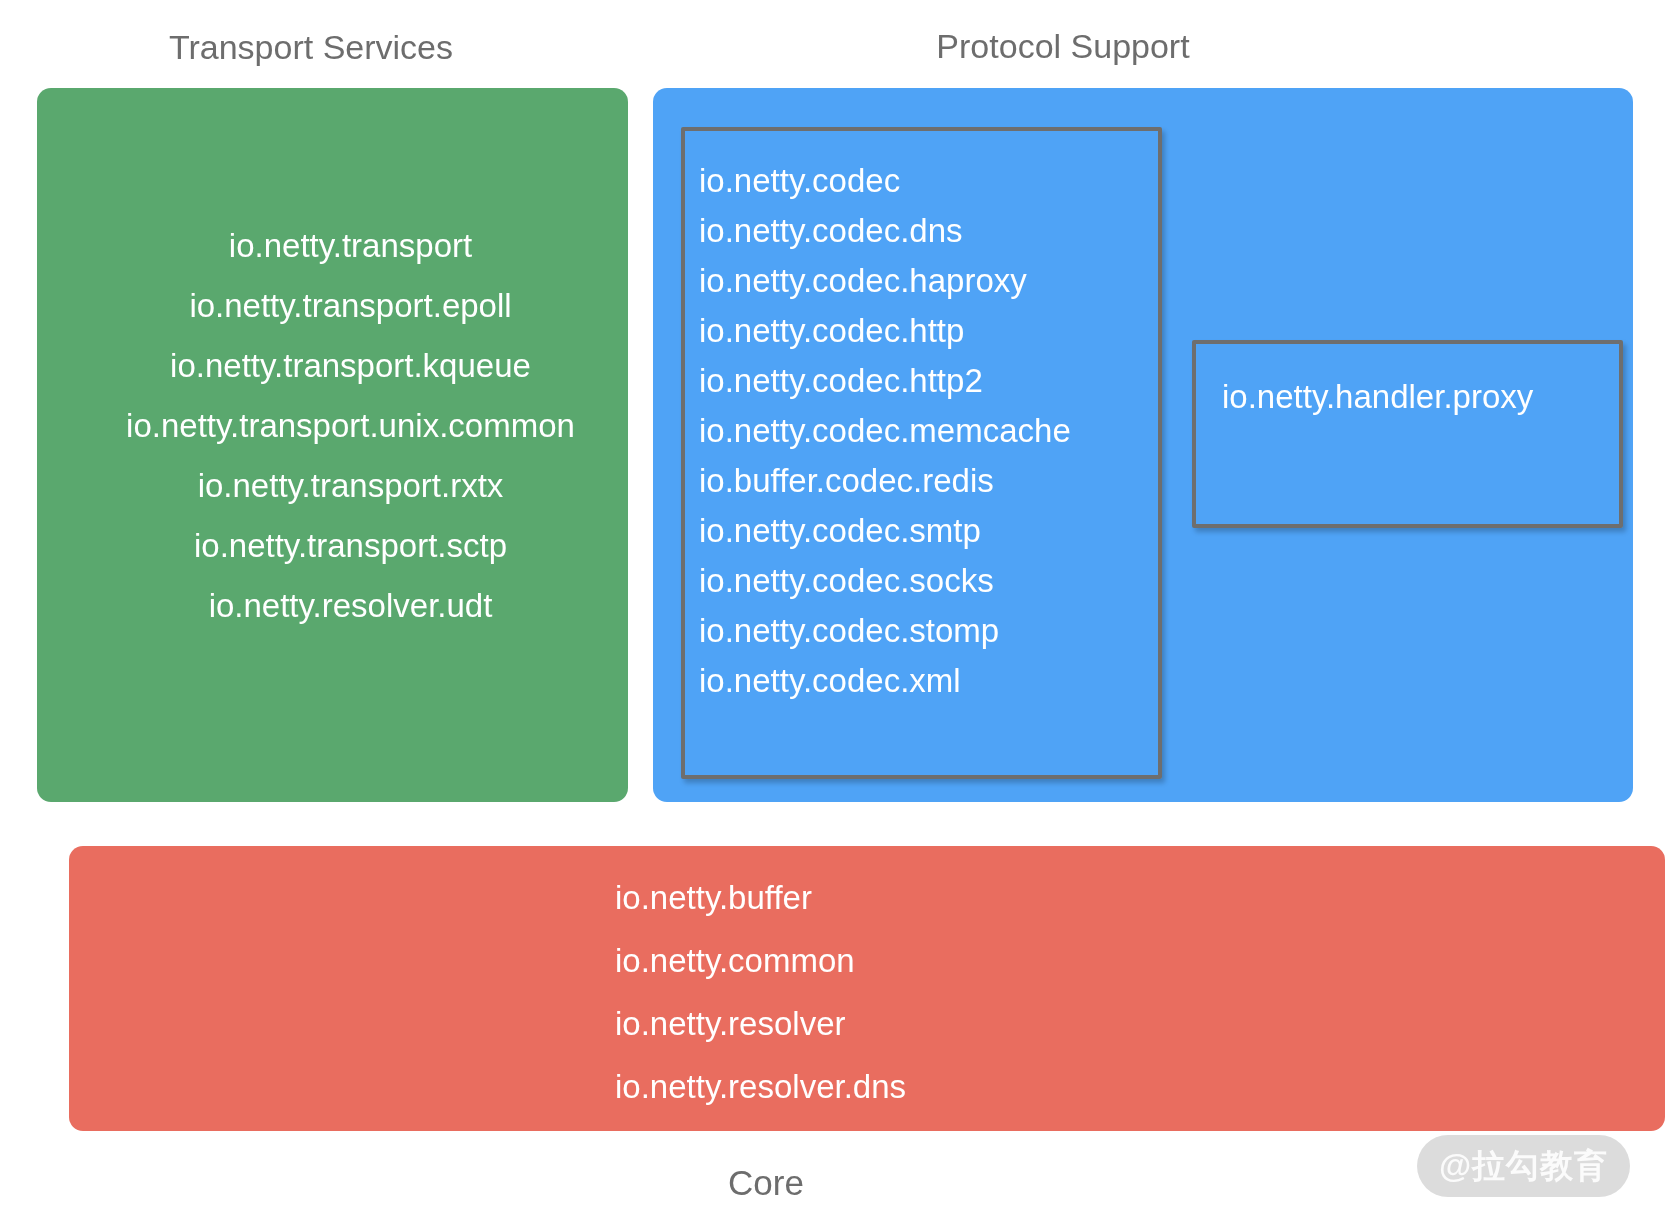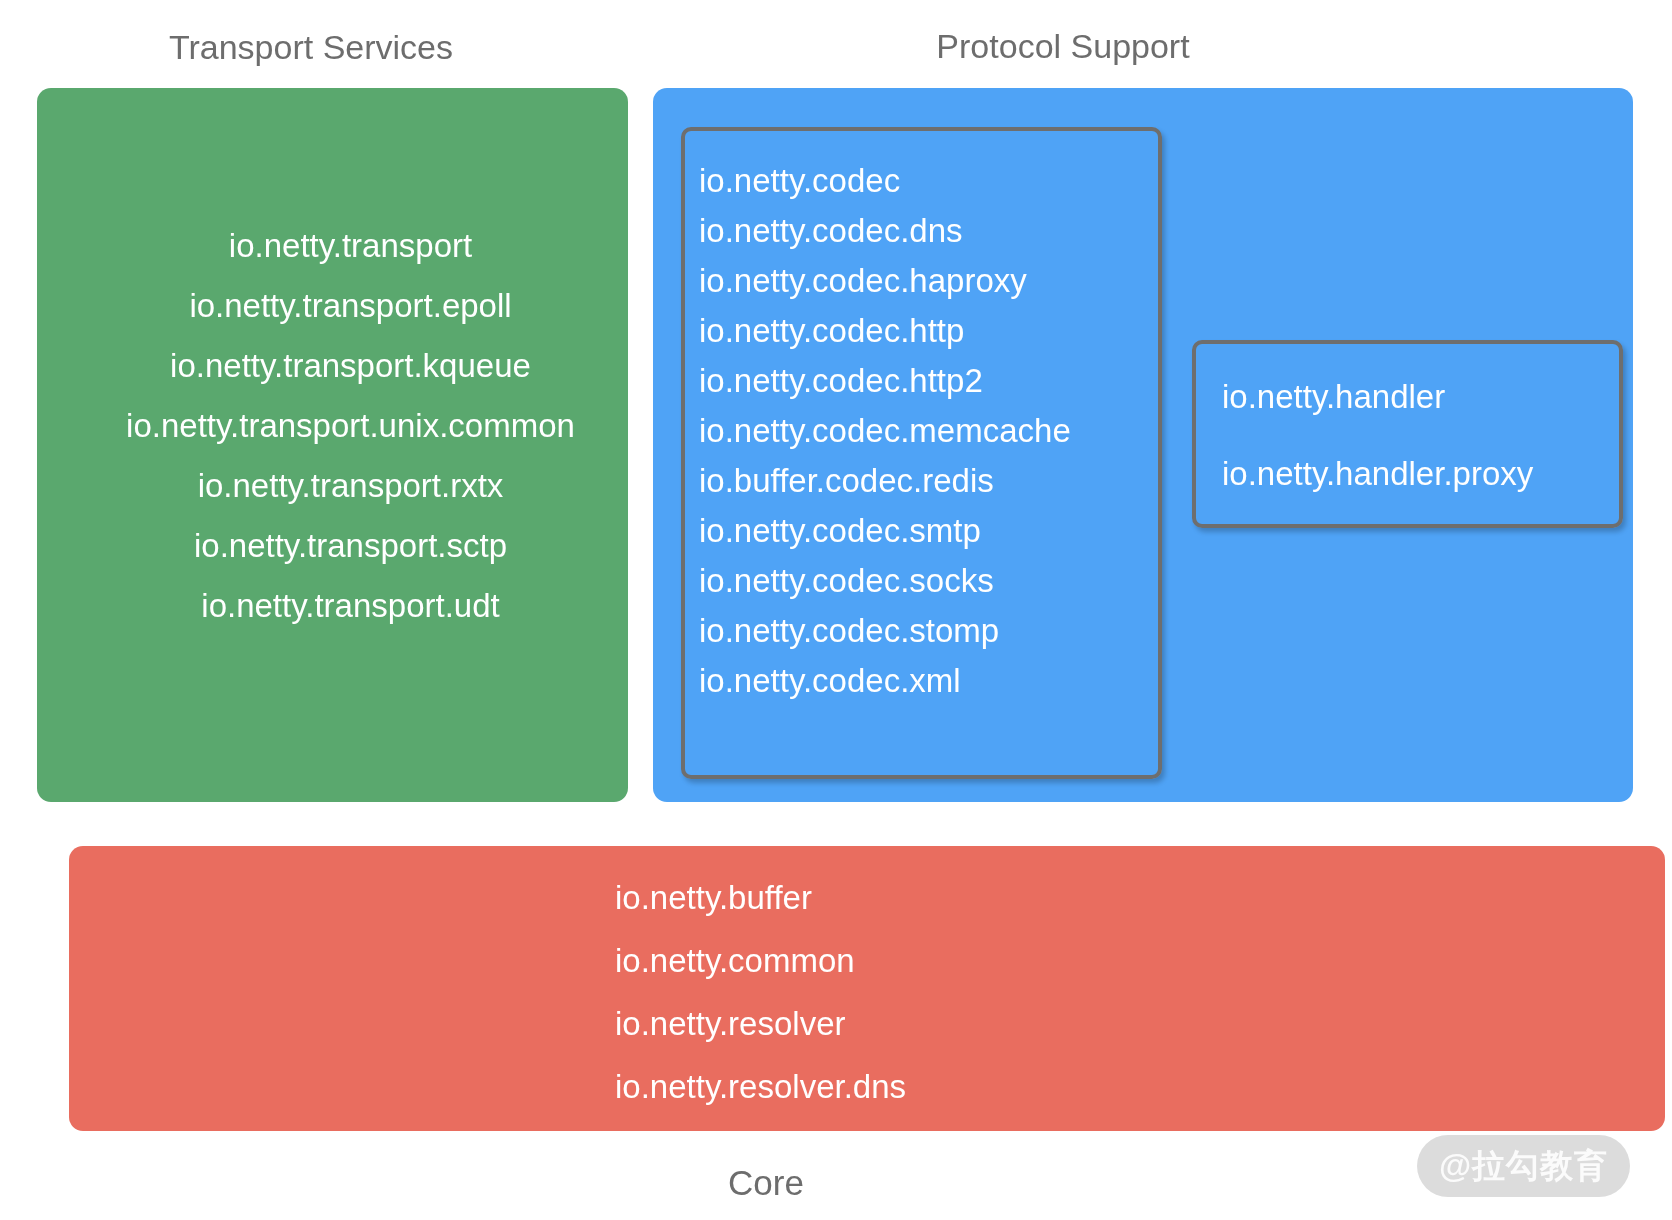--- a/index.html
+++ b/index.html
@@ -24,21 +24,21 @@
   #title-core      { left: 766px; top: 1183px; font-size: 35px; }
 
   .block { position: absolute; border-radius: 14px; }
   #green-box { left: 37px;  top: 88px;  width: 591px;  height: 714px; background: var(--green, #5aa86e); }
   #blue-box  { left: 653px; top: 88px;  width: 980px;  height: 714px; background: var(--blue, #4fa3f6); }
   #red-box   { left: 37px;  top: 846px; width: 1596px; height: 285px; background: var(--red, #e96d5f); margin-left: 32px; }
 
   .inner-box {
     position: absolute;
     border: 4px solid var(--border_gray, #6e6e6e);
-    border-radius: 10px;
+    border-radius: 2px;
     box-shadow: 3px 4px 5px rgba(0,0,0,0.22);
   }
   #codec-box   { left: 28px;  top: 39px;  width: 473px; height: 644px; }
   #handler-box { left: 539px; top: 252px; width: 423px; height: 180px; }
 
   ul.package-list {
     margin: 0; padding: 0; list-style: none;
     color: var(--text_white, #ffffff);
     font-size: 33px;
     white-space: nowrap;
@@ -76,21 +76,21 @@
 
   <div class="block" id="green-box">
     <ul class="package-list">
 
     <li>io.netty.transport</li>
         <li>io.netty.transport.epoll</li>
         <li>io.netty.transport.kqueue</li>
         <li>io.netty.transport.unix.common</li>
         <li>io.netty.transport.rxtx</li>
         <li>io.netty.transport.sctp</li>
-        <li>io.netty.transport.udt</li>
+        <li>io.netty.resolver.udt</li>
       </ul>
   </div>
 
   <div class="block" id="blue-box">
     <div class="inner-box" id="codec-box">
       <ul class="package-list">
 
       <li>io.netty.codec</li>
           <li>io.netty.codec.dns</li>
           <li>io.netty.codec.haproxy</li>
@@ -100,21 +100,20 @@
           <li>io.buffer.codec.redis</li>
           <li>io.netty.codec.smtp</li>
           <li>io.netty.codec.socks</li>
           <li>io.netty.codec.stomp</li>
           <li>io.netty.codec.xml</li>
         </ul>
     </div>
     <div class="inner-box" id="handler-box">
       <ul class="package-list">
 
-      <li>io.netty.handler</li>
           <li>io.netty.handler.proxy</li>
         </ul>
     </div>
   </div>
 
   <div class="block" id="red-box">
     <ul class="package-list">
 
     <li>io.netty.buffer</li>
         <li>io.netty.common</li>

